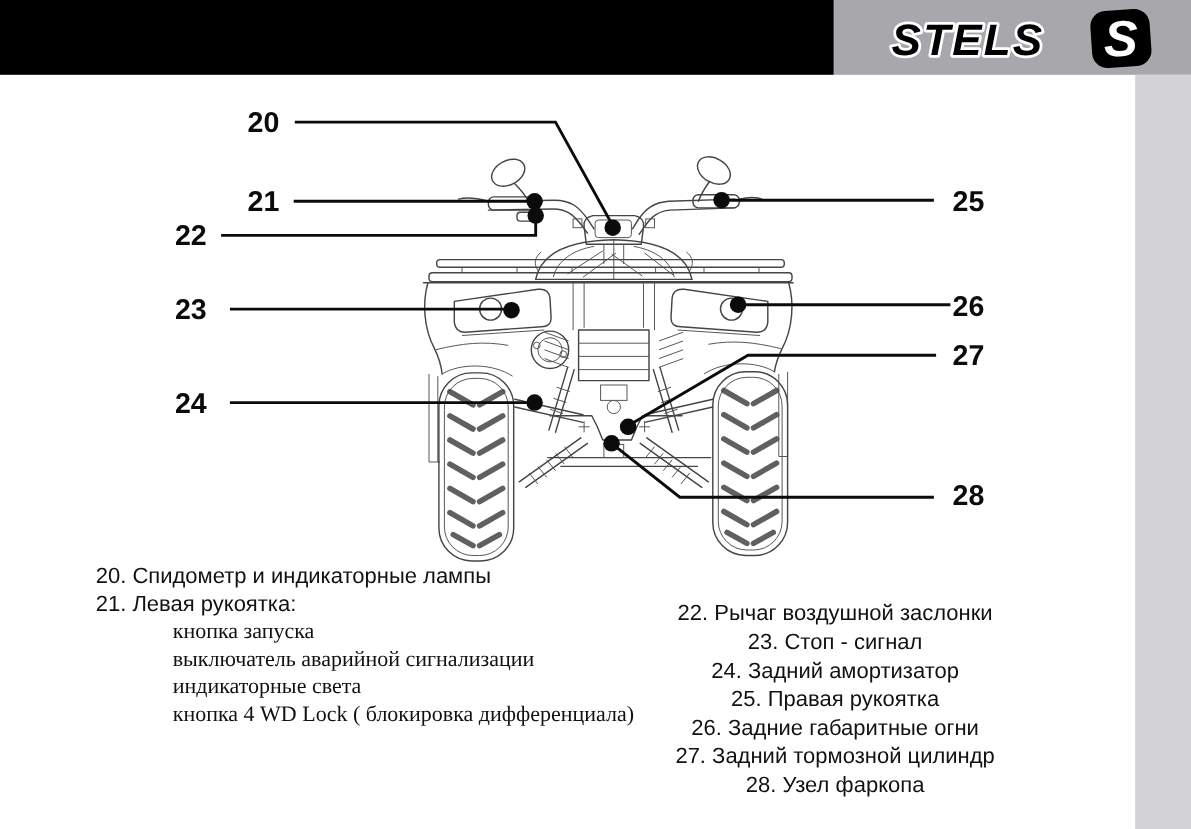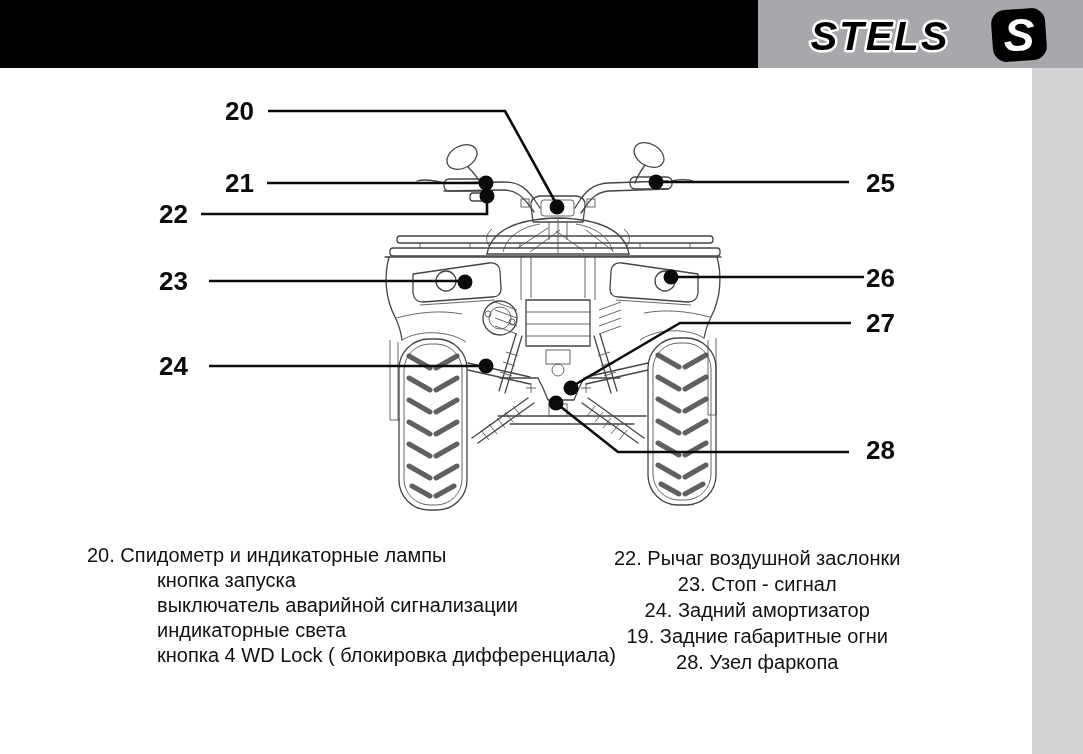--- a/index.html
+++ b/index.html
@@ -15,23 +15,23 @@
   
   .diagram{position:absolute;left:0;top:0;width:1083px;height:754px;}
   .art{stroke:#454545;fill:none;stroke-width:1.3;stroke-linecap:round;stroke-linejoin:round;}
   .art-thin{stroke:#565656;fill:none;stroke-width:0.9;}
   .tread{stroke:#4a4a4a;fill:none;stroke-width:5;opacity:.88;stroke-linecap:round;}
   .ldr{stroke:#0b0b0b;stroke-width:2.6;fill:none;}
   .dot{fill:#0b0b0b;stroke:none;}
   .cnum{font-family:"Liberation Sans",sans-serif;font-size:26px;font-weight:bold;fill:#0b0b0b;}
   
   .legend{position:absolute;color:#111;font-size:20px;white-space:nowrap;}
-  .legend-left{left:87px;top:543px;line-height:25px;}
+  .legend-left{left:87px;top:512px;line-height:25px;}
   .legend-right{left:614px;top:545px;line-height:26px;text-align:center;}
-  .lg-row.indent{padding-left:70px;}
+  .lg-row.indent{padding-left:70px;font-family:Liberation Serif, serif;}
 </style>
 </head>
 <body>
 
 <div class="page">
 
   <div class="hdr-black"></div>
   <div class="hdr-gray">
     <svg class="logo-word" width="212" height="46" viewBox="0 0 212 46">
       <text x="106" y="36" text-anchor="middle" font-size="40" font-weight="bold" font-style="italic" letter-spacing="2" fill="#000000" stroke="#ffffff" stroke-width="5" paint-order="stroke" stroke-linejoin="round">STELS</text>
@@ -210,26 +210,29 @@
     </g>
     <g>
       <path class="ldr" d="M556 403 L618 452 H849"></path>
       <circle class="dot" cx="556" cy="403" r="7.5"></circle>
       <text class="cnum" x="866" y="459">28</text>
     </g>
   </svg>
 
   <div class="legend legend-left">
     <div class="lg-row">20. Спидометр и индикаторные лампы</div>
+    <div class="lg-row">21. Левая рукоятка:</div>
     <div class="lg-row indent">кнопка запуска</div>
     <div class="lg-row indent">выключатель аварийной сигнализации</div>
     <div class="lg-row indent">индикаторные света</div>
     <div class="lg-row indent">кнопка 4 WD Lock ( блокировка дифференциала)</div>
   </div>
   <div class="legend legend-right">
     <div class="lg-row">22. Рычаг воздушной заслонки</div>
     <div class="lg-row">23. Стоп - сигнал</div>
     <div class="lg-row">24. Задний амортизатор</div>
-    <div class="lg-row">19. Задние габаритные огни</div>
+    <div class="lg-row">25. Правая рукоятка</div>
+    <div class="lg-row">26. Задние габаритные огни</div>
+    <div class="lg-row">27. Задний тормозной цилиндр</div>
     <div class="lg-row">28. Узел фаркопа</div>
   </div>
 
 </div>
 
 </body></html>

